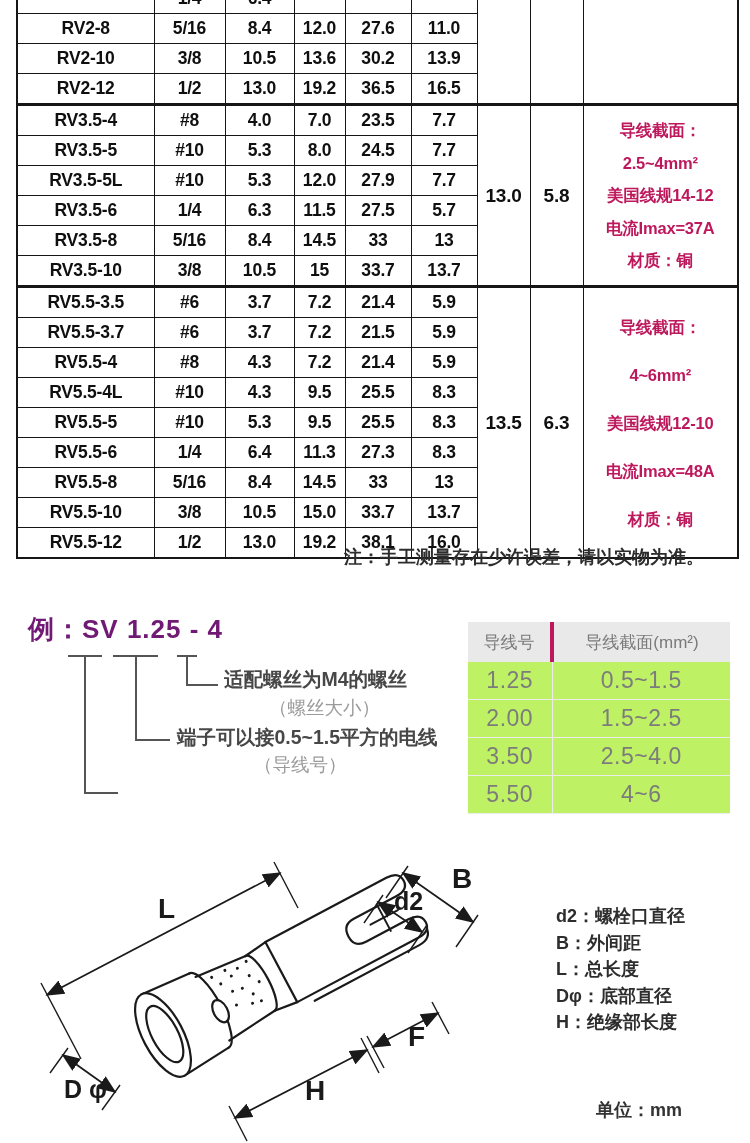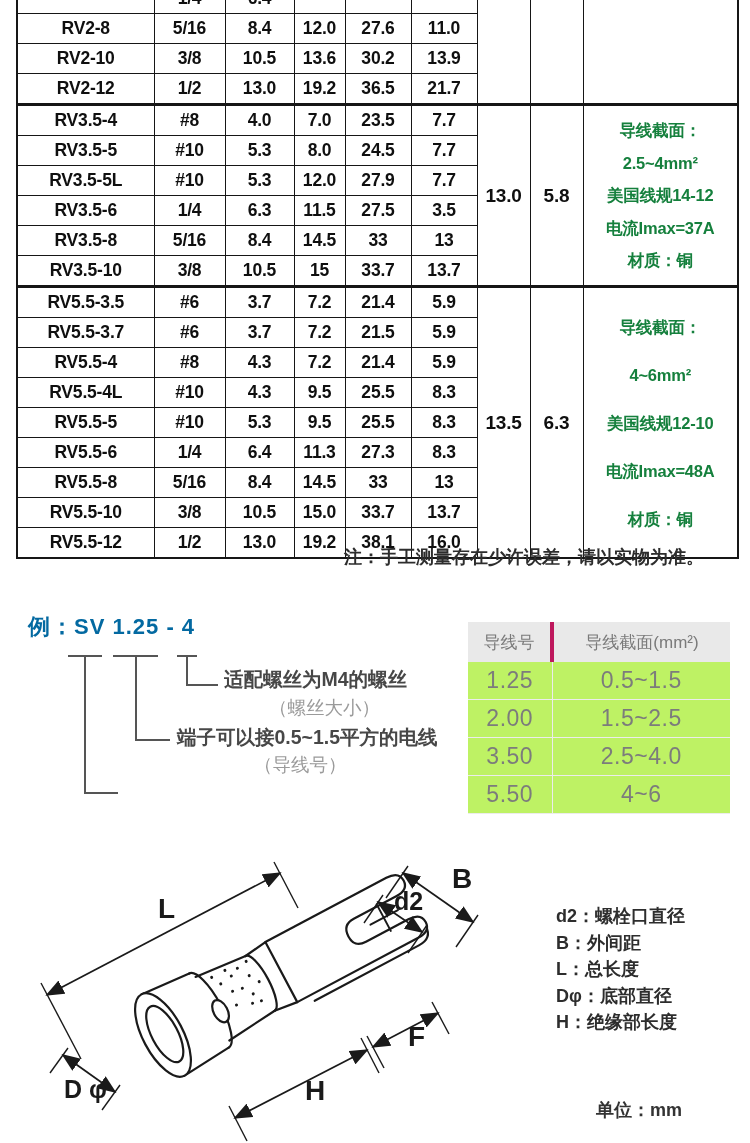--- a/index.html
+++ b/index.html
@@ -13,27 +13,27 @@
     border:2.5px solid #161616;background:#fff;
   }
   #specTable td{
     border:1.5px solid #161616;text-align:center;vertical-align:middle;padding:0;
     height:29px;font-size:17.5px;font-weight:700;color:#0f0f0f;
     white-space:nowrap;overflow:hidden;letter-spacing:-0.2px;
   }
   #specTable tr.gstart td{border-top:3px solid #161616;}
   #specTable td.mnum{font-size:19px;}
   #specTable td.mnotes{padding:0 2px;}
-  #specTable td.mnotes div{font-size:16.5px;font-weight:700;color:#15803d;}
+  #specTable td.mnotes div{font-size:16.5px;font-weight:700;color:#be185d;}
   #specTable td.n-1 div{line-height:32.5px;}
   #specTable td.n-2 div{line-height:48px;}
   
   #noteLine{position:absolute;left:344px;top:545px;font-size:18px;font-weight:700;color:#2d2d2d;}
   
-  #exHeading{position:absolute;left:28px;top:612px;font-size:22px;font-weight:600;color:#0369a1;letter-spacing:1px;}
+  #exHeading{position:absolute;left:28px;top:612px;font-size:26px;font-weight:600;color:#701a75;letter-spacing:1px;}
   #calloutSvg{position:absolute;left:20px;top:648px;}
   .co-text{position:absolute;font-size:19.5px;font-weight:600;color:#474747;white-space:nowrap;}
   .co-sub{position:absolute;font-size:18.5px;font-weight:500;color:#9a9a9a;white-space:nowrap;}
   
   #wireTable{position:absolute;left:468px;top:622px;border-collapse:collapse;}
   #wireTable th{
     background:#e9e9e9;color:#7a7a7a;font-size:17px;font-weight:500;height:40px;
     padding:0;text-align:center;white-space:nowrap;
   }
   #wireTable th:first-child{width:82px;font-family:Liberation Mono, monospace;}
@@ -94,21 +94,21 @@
           <td>13.6</td>
           <td>30.2</td>
           <td>13.9</td>
         </tr>
         <tr>
           <td>RV2-12</td>
           <td>1/2</td>
           <td>13.0</td>
           <td>19.2</td>
           <td>36.5</td>
-          <td>21.7</td>
+          <td>16.5</td>
         </tr>
         <tr class="gstart">
           <td>RV3.5-4</td>
           <td>#8</td>
           <td>4.0</td>
           <td>7.0</td>
           <td>23.5</td>
           <td>7.7</td>
           <td class="mnum" rowspan="6">13.0</td>
           <td class="mnum" rowspan="6">5.8</td>
@@ -135,21 +135,21 @@
           <td>12.0</td>
           <td>27.9</td>
           <td>7.7</td>
         </tr>
         <tr>
           <td>RV3.5-6</td>
           <td>1/4</td>
           <td>6.3</td>
           <td>11.5</td>
           <td>27.5</td>
-          <td>3.5</td>
+          <td>5.7</td>
         </tr>
         <tr>
           <td>RV3.5-8</td>
           <td>5/16</td>
           <td>8.4</td>
           <td>14.5</td>
           <td>33</td>
           <td>13</td>
         </tr>
         <tr>

